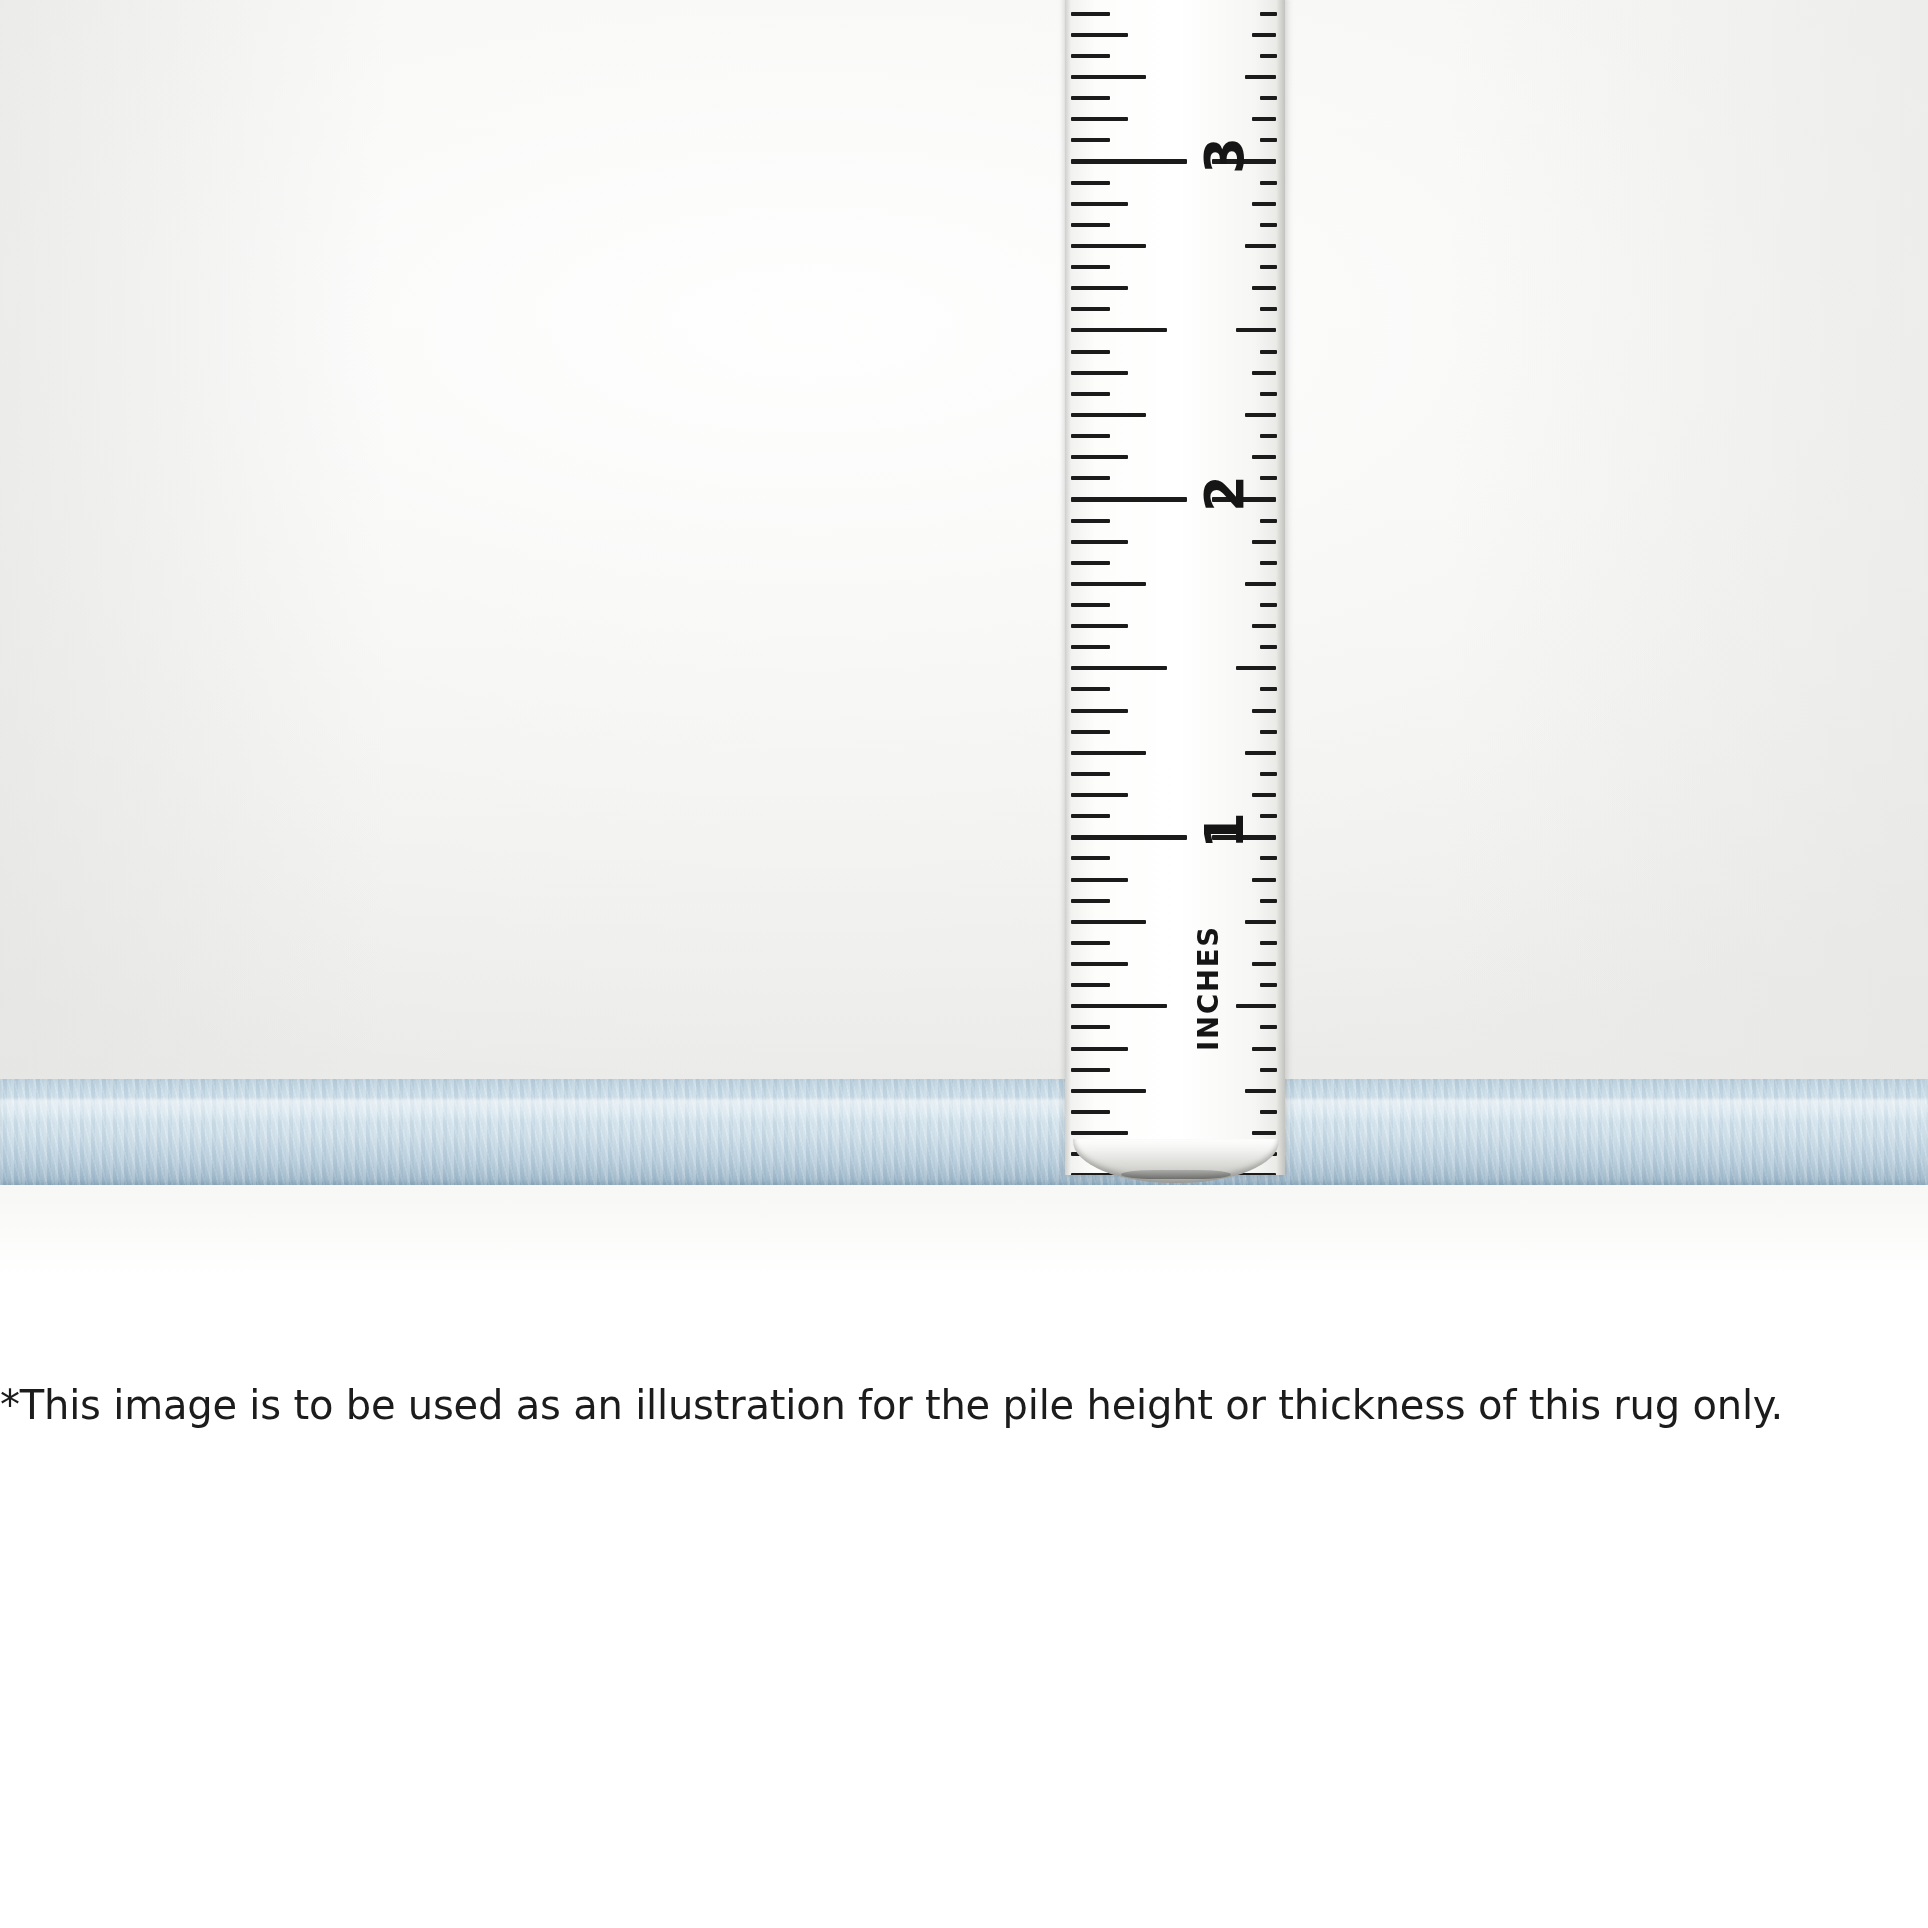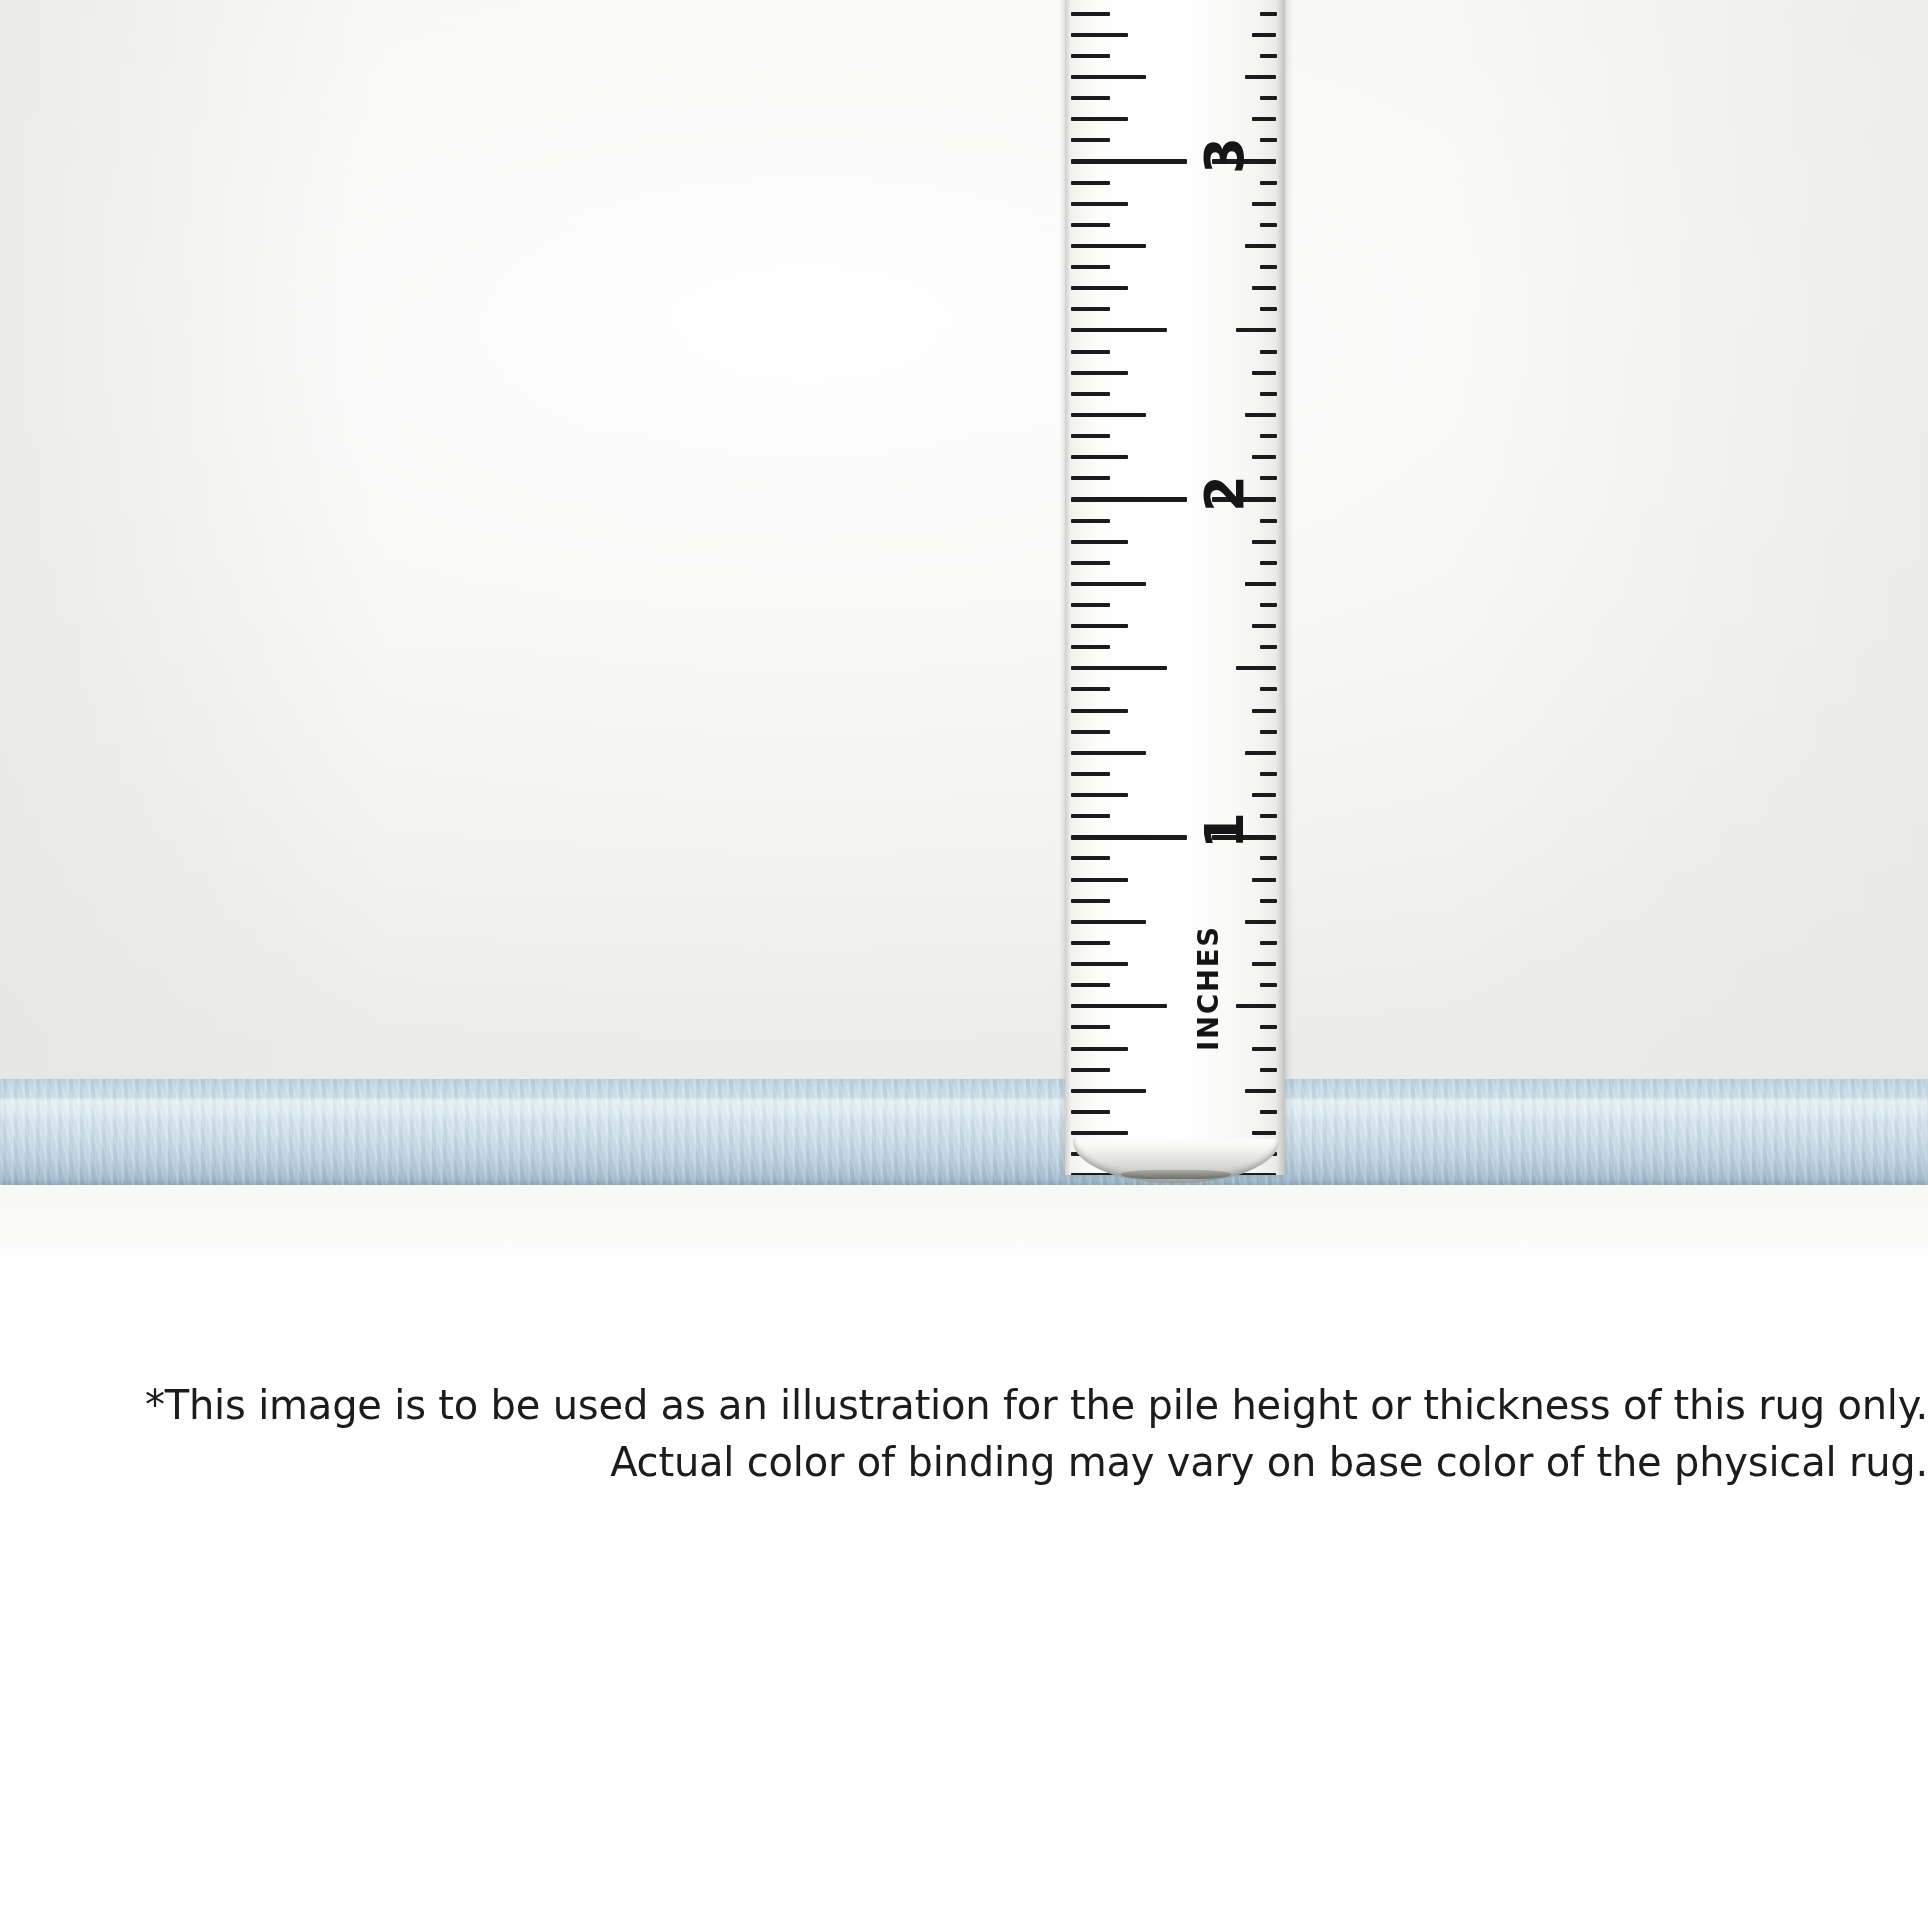--- a/index.html
+++ b/index.html
@@ -203,21 +203,21 @@
     background: linear-gradient(180deg, rgba(140,140,138,0.55), rgba(90,90,88,0.75));
     border-radius: 55px / 7.3px;
   }
 
   
   .caption {
     position: absolute;
     left: 0;
     top: 1377px;
     width: 1928px;
-    text-align: right;
+    text-align: left;
     font-family: "DejaVu Sans", sans-serif;
     font-size: 40px;
     line-height: 1.42;
     color: #1c1c1c;
     letter-spacing: -0.2px;
   }
   .caption .line {
     display: block;
   }
 </style>
@@ -364,17 +364,16 @@
       </div>
 
     <div class="ruler-tip">
       <div class="notch"></div>
     </div>
 
   </div>
 
   <div class="caption">
     <span class="line">*This image is to be used as an illustration for the pile height or thickness of this rug only.</span>
-    <span class="line">Actual color of binding may vary on base color of the physical rug.</span>
   </div>
 
 </div>
 
 
 </body></html>

